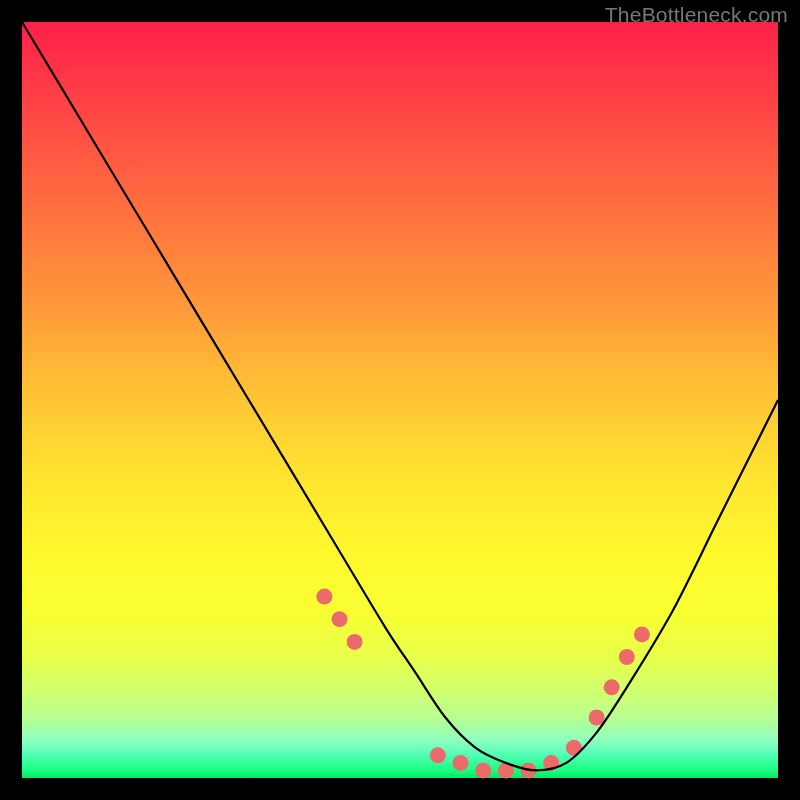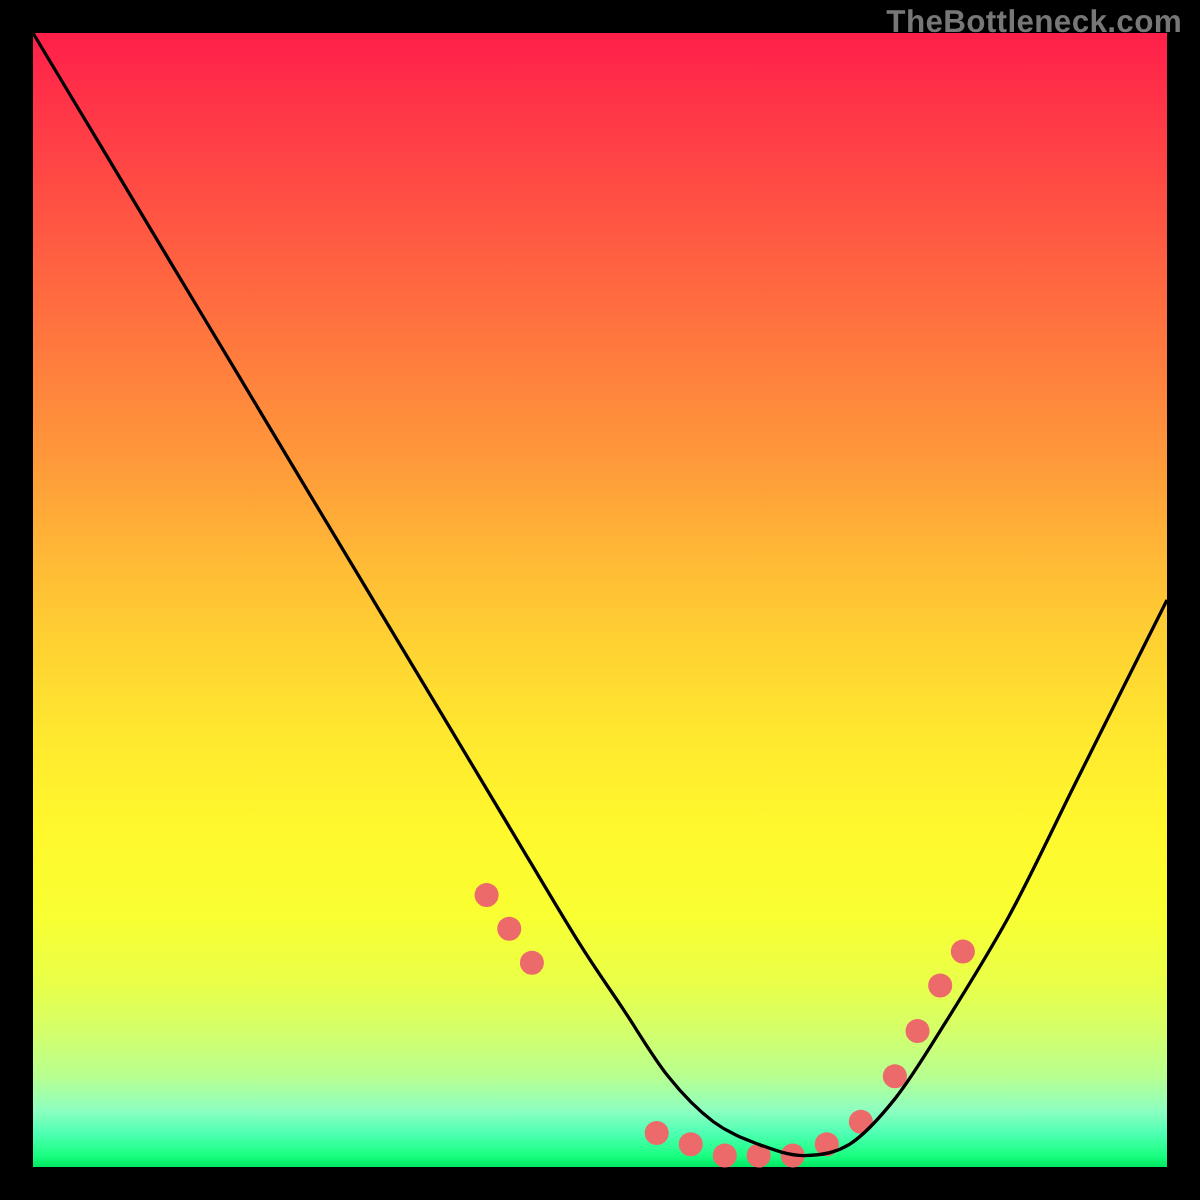--- a/index.html
+++ b/index.html
@@ -44,21 +44,21 @@
       #1aff80 99%,
       #00e862 100%
     );
   }
   .watermark {
     position: absolute;
     top: 3px;
     right: 12px;
     color: #777;
     font-size: 21px;
-    font-weight: 700;
+    font-weight: 400;
     letter-spacing: 0.2px;
     user-select: none;
   }
   svg.curve {
     position: absolute;
     top: 0;
     left: 0;
   }
 </style>
 </head>

